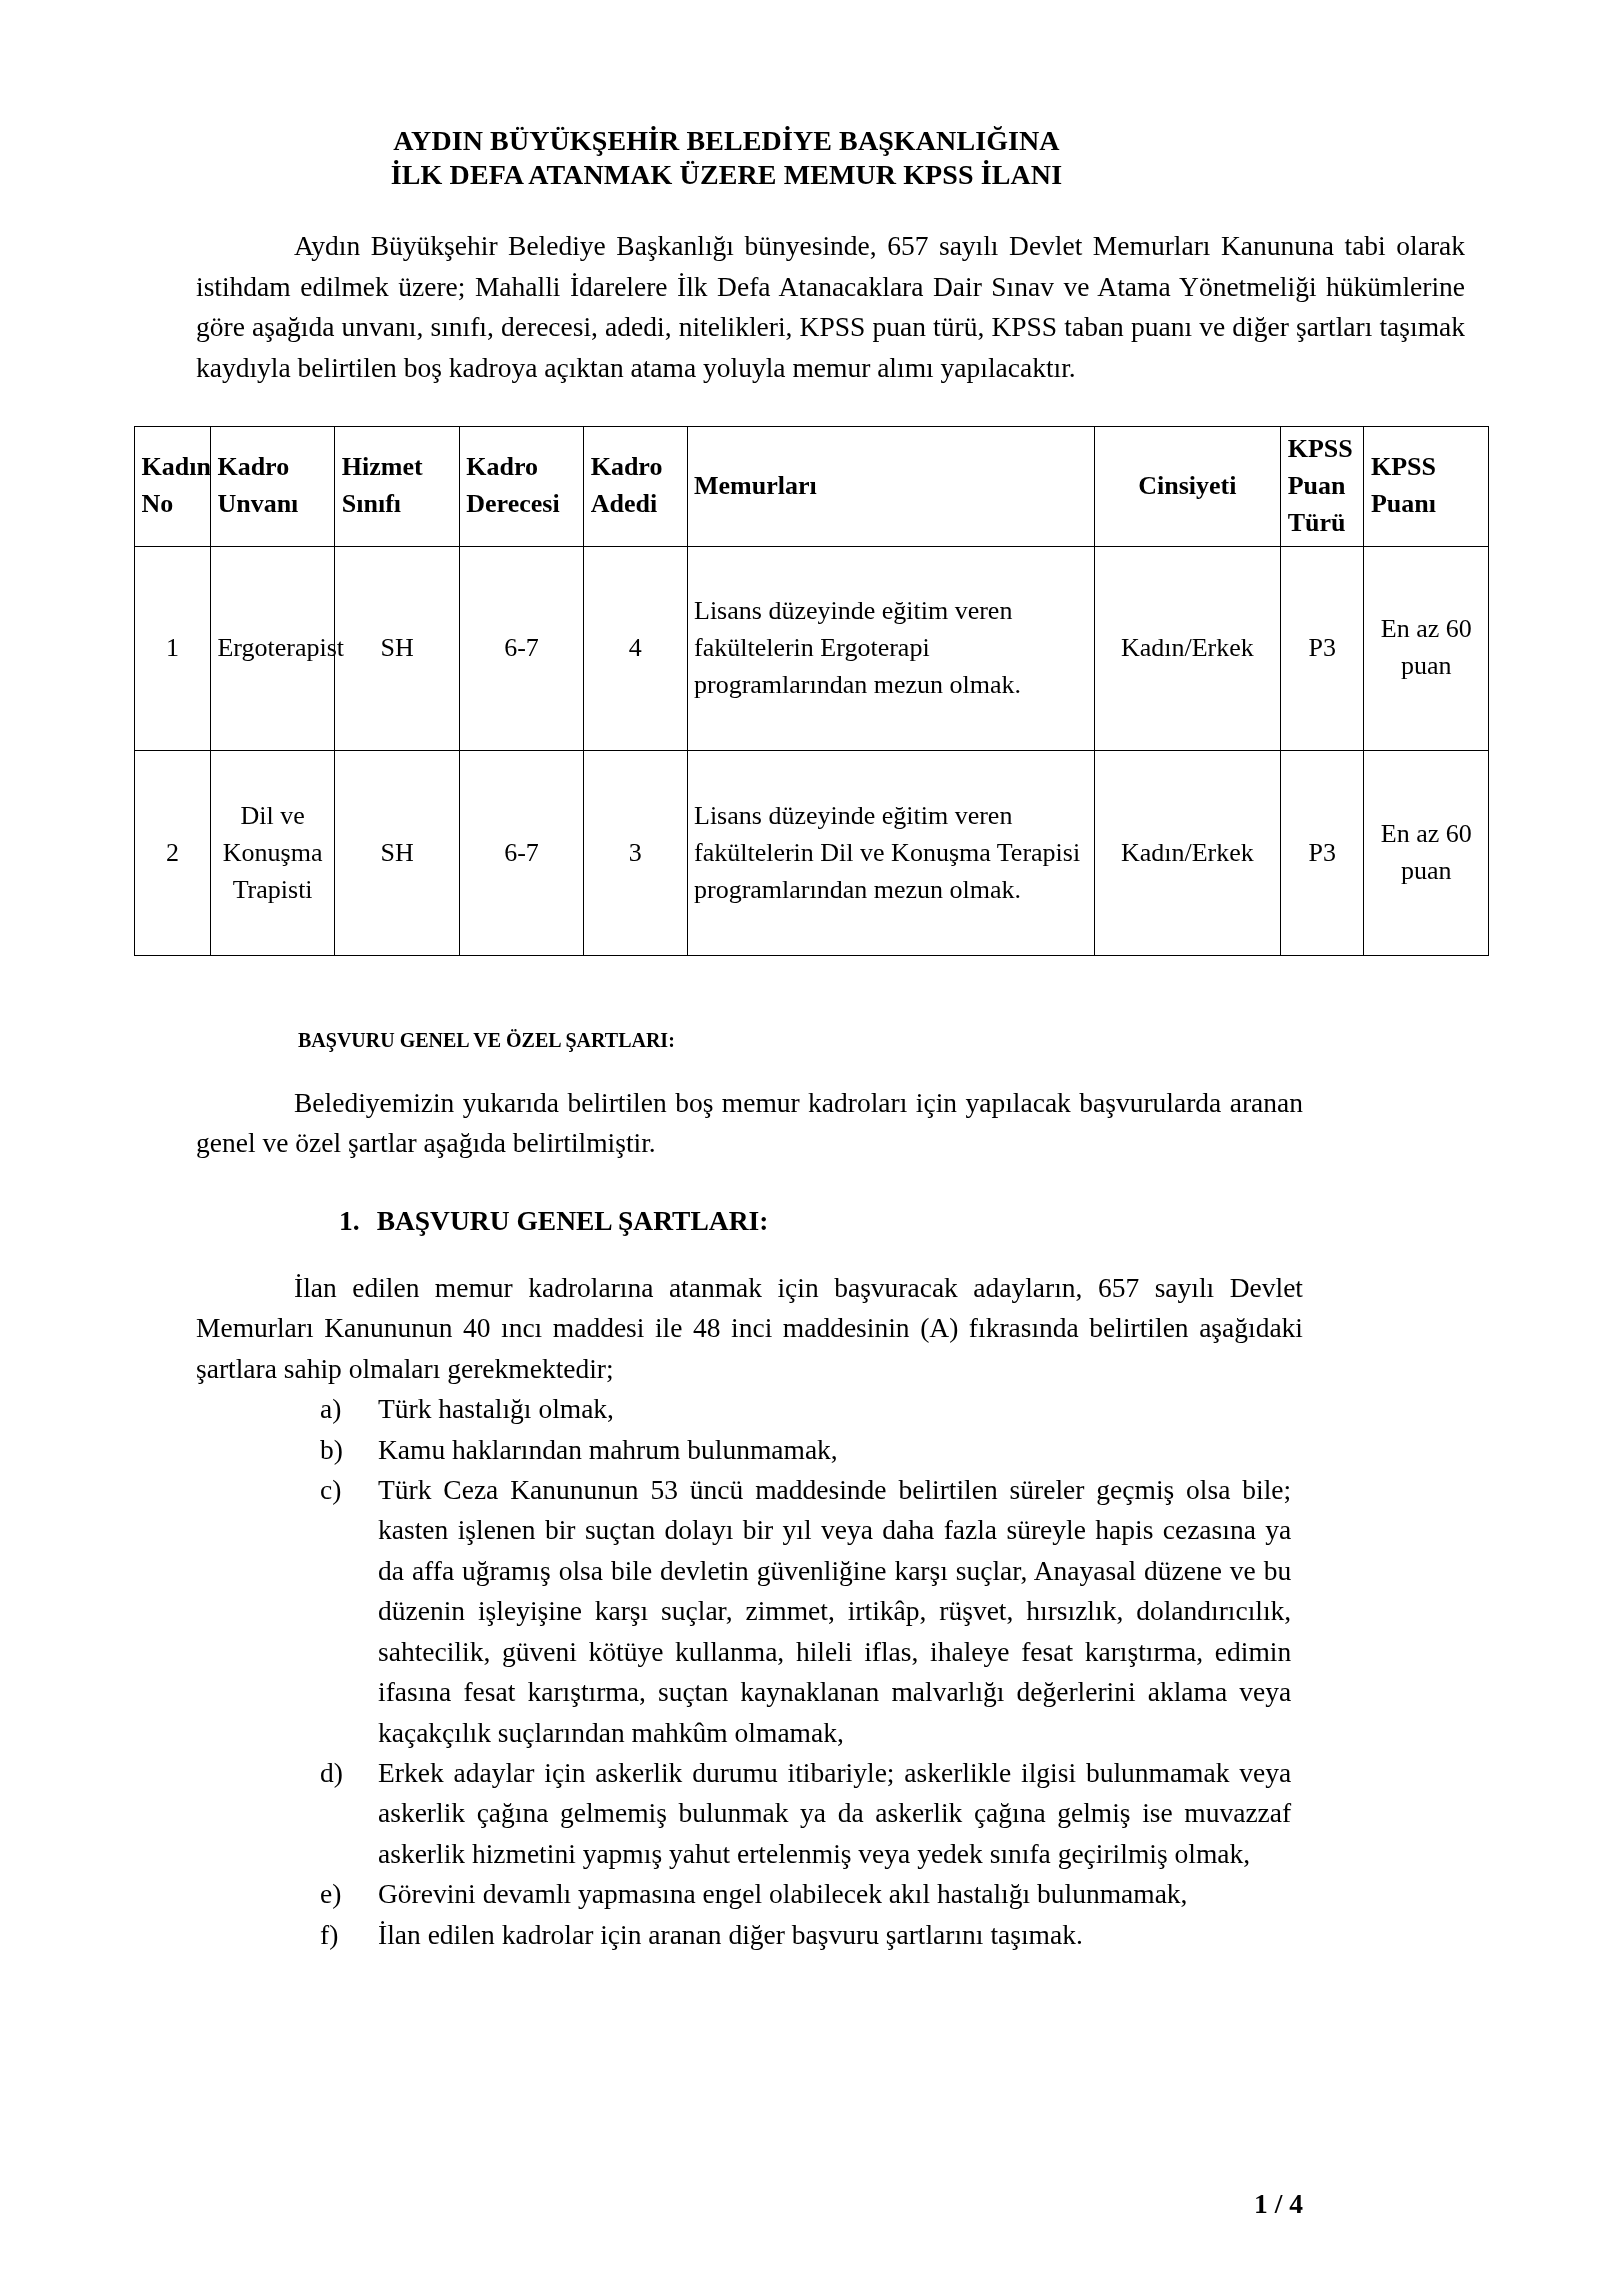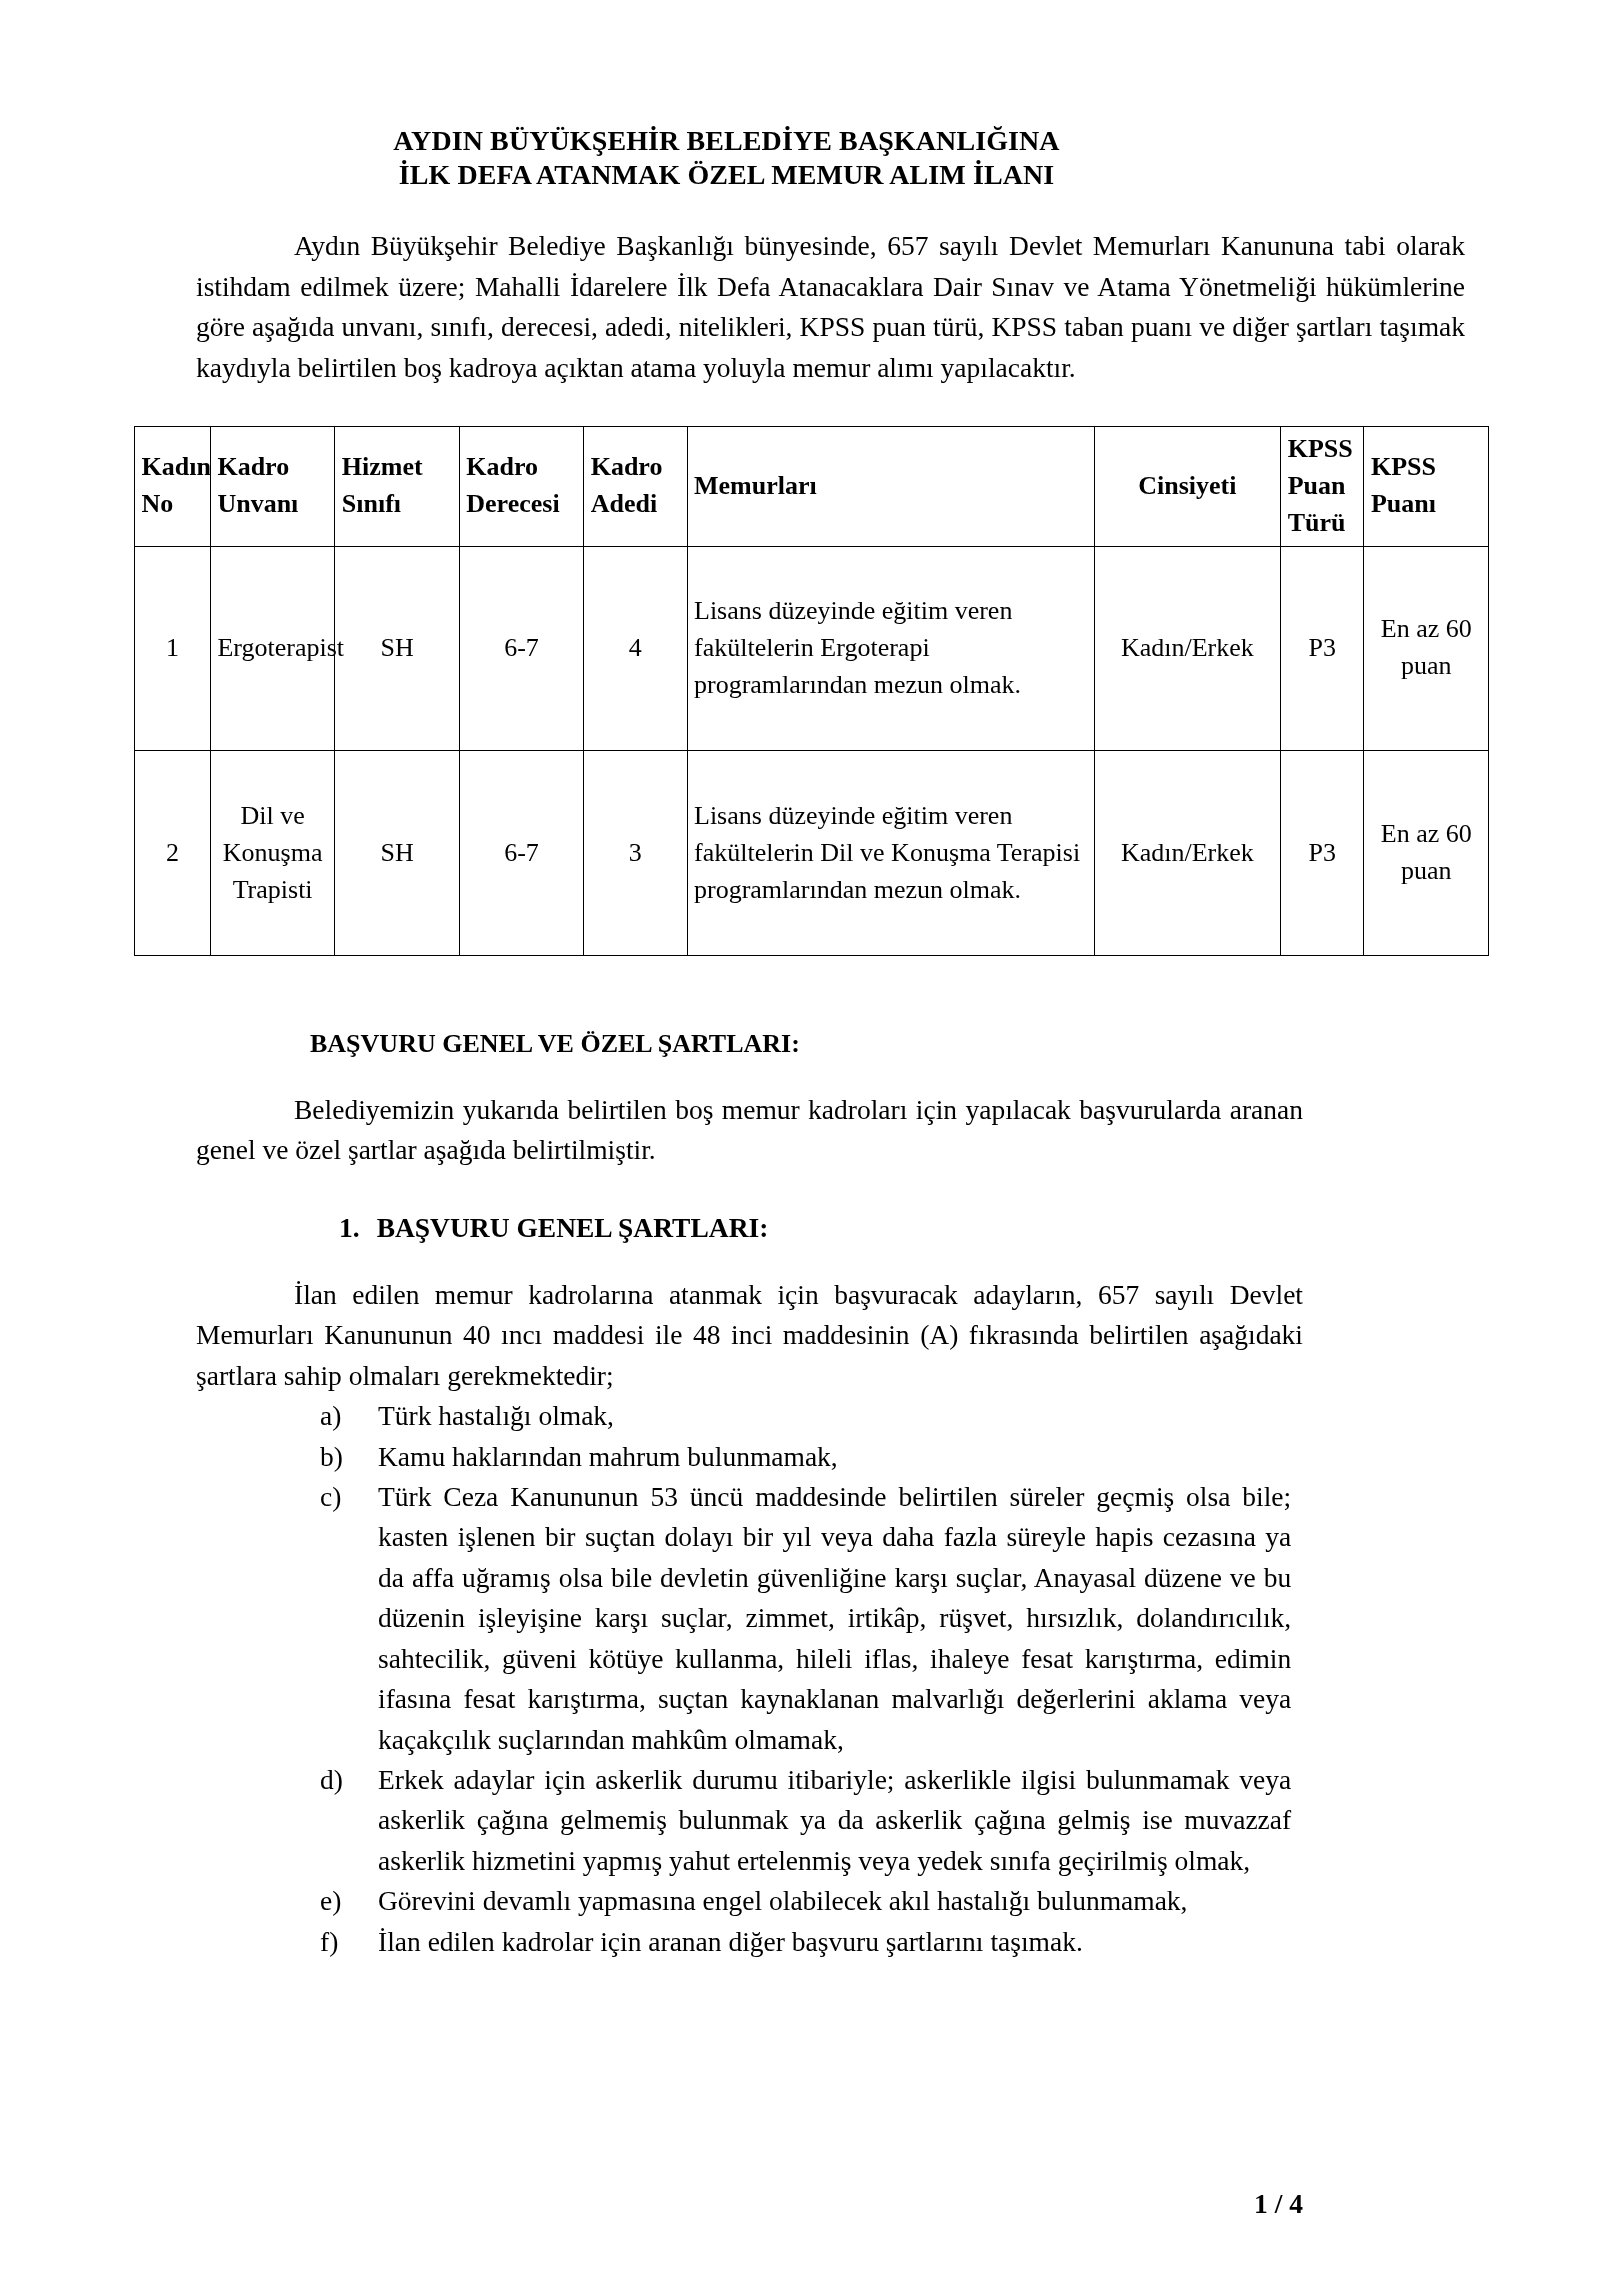--- a/index.html
+++ b/index.html
@@ -88,23 +88,23 @@
   col.c-derece   { width: 118px; }
   col.c-adet     { width: 98px; }
   col.c-nitelik  { width: 386px; }
   col.c-cinsiyet { width: 177px; }
   col.c-ptur     { width: 79px; }
   col.c-puan     { width: 118px; }
   .stack { display: block; }
 
   
   .sec-head {
-    font-size: 26px;
-    font-weight: bold;
-    margin: 16px;
+    font-size: 20px;
+    font-weight: bold;
+    margin: 4px;
     padding-left: 98px;
   }
   .sec-head-1 { margin-top: 73px; }
   .num-head {
     font-size: 27.5px;
     font-weight: bold;
     margin: 0;
     margin-top: 41px;
     padding-left: 143px;
   }
@@ -148,21 +148,21 @@
     font-weight: bold;
   }
 </style>
 </head>
 <body>
 
 <div class="page">
 
   <div class="doc-title">
     <span class="line">AYDIN BÜYÜKŞEHİR BELEDİYE BAŞKANLIĞINA</span>
-    <span class="line">İLK DEFA ATANMAK ÖZEL MEMUR ALIM İLANI</span>
+    <span class="line">İLK DEFA ATANMAK ÜZERE MEMUR KPSS İLANI</span>
   </div>
 
   <p class="para indent intro">Aydın Büyükşehir Belediye Başkanlığı bünyesinde, 657 sayılı Devlet Memurları Kanununa tabi olarak istihdam edilmek üzere; Mahalli İdarelere İlk Defa Atanacaklara Dair Sınav ve Atama Yönetmeliği hükümlerine göre aşağıda unvanı, sınıfı, derecesi, adedi, nitelikleri, KPSS puan türü, KPSS taban puanı ve diğer şartları taşımak kaydıyla belirtilen boş kadroya açıktan atama yoluyla memur alımı yapılacaktır.</p>
 
   <div class="kadro-table-wrap">
     <table class="kadro">
       <colgroup>
         <col class="c-sira">
           <col class="c-unvan">
           <col class="c-hizmet">

